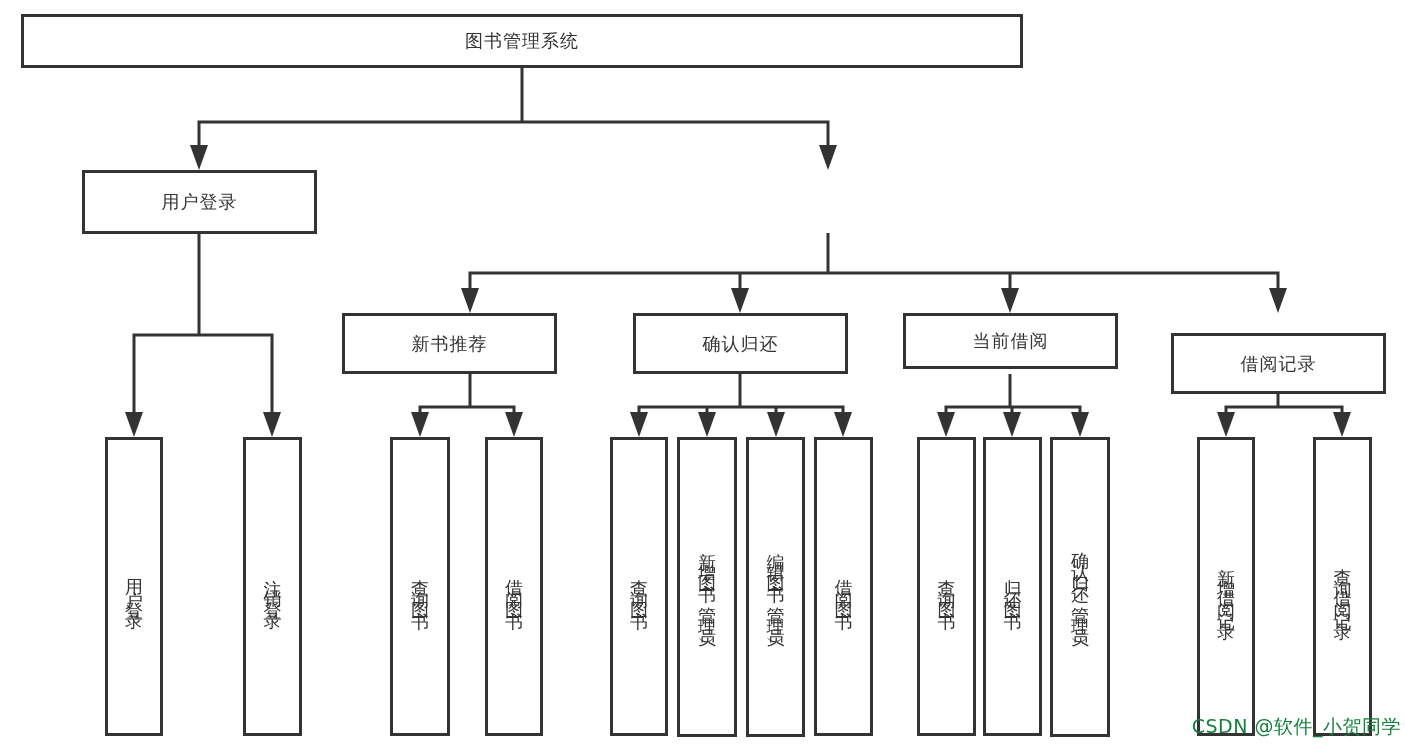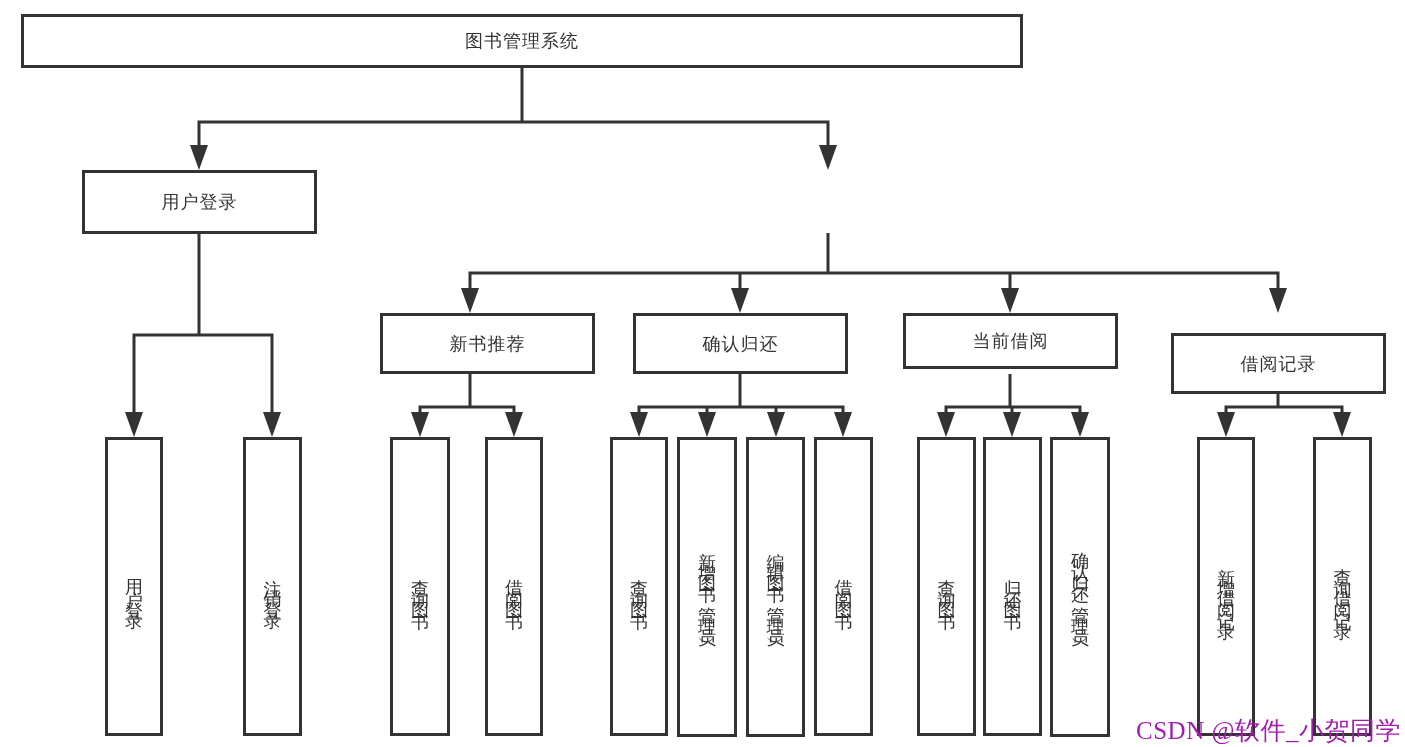--- a/index.html
+++ b/index.html
@@ -43,26 +43,25 @@
     writing-mode: vertical-rl;
     text-orientation: mixed;
     font-size: 18px;
     letter-spacing: 11px;
     line-height: 1;
   }
   .watermark {
     position: absolute;
     right: 4px;
     top: 714px;
-    font-size: 25px;
-    color: #a21caf;
+    font-size: 19px;
+    color: #15803d;
     letter-spacing: 0.5px;
     z-index: 5;
     white-space: nowrap;
-    font-family: Liberation Serif, serif;
   }
 </style>
 </head>
 <body>
 
 <div class="canvas">
 
   <svg class="connectors" viewBox="0 0 1405 747" xmlns="http://www.w3.org/2000/svg">
     <g stroke="#333333" stroke-width="3" fill="none">
       <path d="M522 68 V122 M197.5 122 H829.5 M199 122 V148 M828 122 V148"></path>
@@ -88,21 +87,21 @@
   </svg>
 
   <div class="node h" style="left:21px; top:14px; width:1002px; height:54px;">
     <span>图书管理系统</span>
   </div>
 
   <div class="node h" style="left:82px; top:170px; width:235px; height:64px;">
     <span>用户登录</span>
   </div>
 
-  <div class="node h" style="left:380px; top:313px; width:215px; height:61px;">
+  <div class="node h" style="left:342px; top:313px; width:215px; height:61px;">
     <span>新书推荐</span>
   </div>
   <div class="node h" style="left:633px; top:313px; width:215px; height:61px;">
     <span>确认归还</span>
   </div>
   <div class="node h" style="left:903px; top:313px; width:215px; height:56px;">
     <span>当前借阅</span>
   </div>
   <div class="node h" style="left:1171px; top:313px; width:215px; height:61px;margin-top:20px;">
     <span>借阅记录</span>

